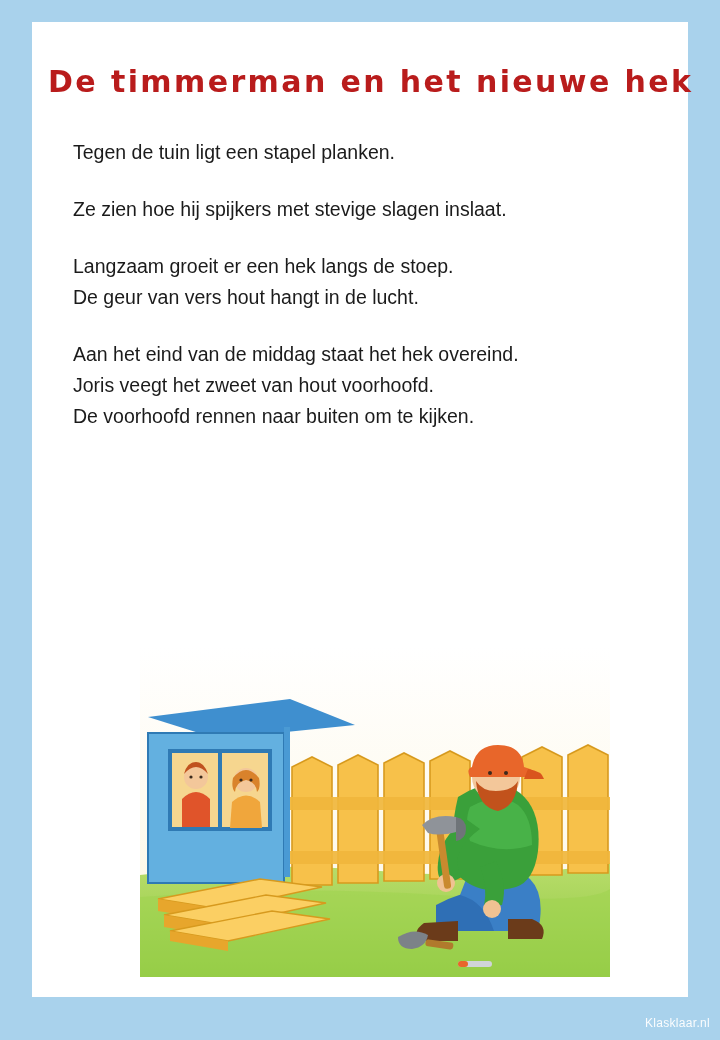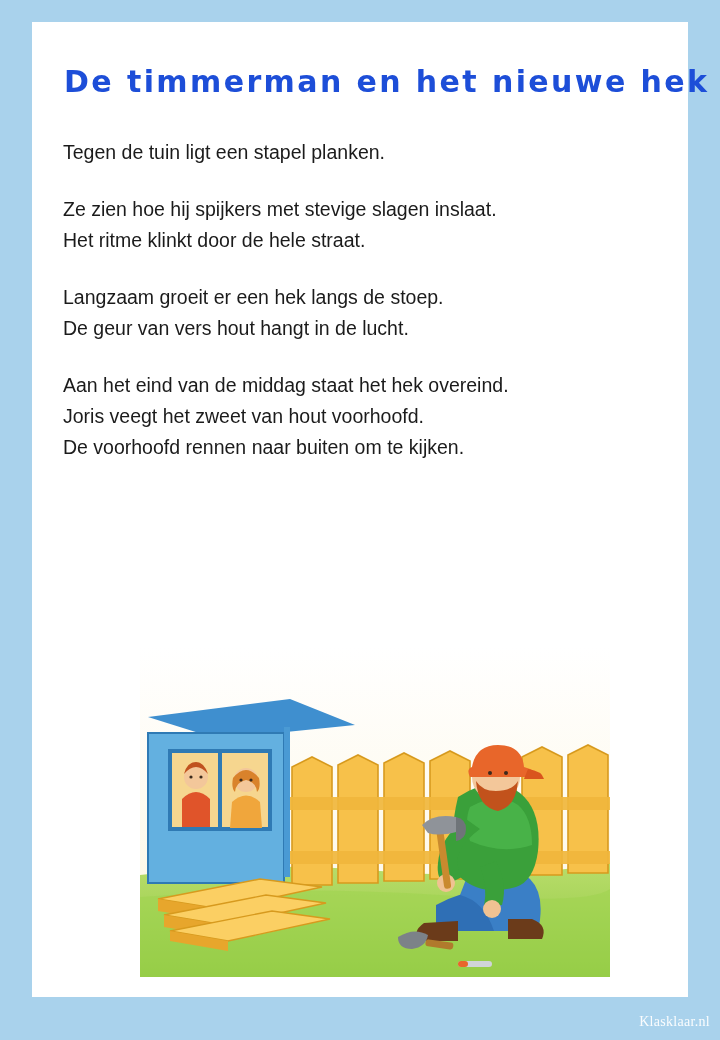--- a/index.html
+++ b/index.html
@@ -21,29 +21,29 @@
     width: 656px;
     height: 975px;
     background: #ffffff;
     box-sizing: border-box;
   }
   .title {
     font-family: "DejaVu Sans", sans-serif;
     font-size: 30px;
     font-weight: bold;
     letter-spacing: 2.4px;
-    color: #1d4ed8;
+    color: #b91c1c;
     text-align: center;
     margin: 42px 0 0 0;
-    padding: 0 32px;
+    padding: 0 16px;
     white-space: nowrap;
   }
   .poem {
     margin: 38px 0 0 0;
-    padding: 0 0 0 31px;
+    padding: 0 0 0 41px;
   }
   .stanza {
     margin-bottom: 26px;
   }
   .line {
     font-family: "Liberation Sans", sans-serif;
     font-size: 19.5px;
     line-height: 31px;
     color: #1b1b1b;
     white-space: nowrap;
@@ -55,43 +55,42 @@
     width: 470px;
     height: 330px;
   }
   .ill-svg {
     display: block;
   }
   .footer-badge {
     position: absolute;
     right: 10px;
     bottom: 10px;
-    font-family: Liberation Serif, serif;
-    font-size: 14px;
+    font-family: Liberation Sans, sans-serif;
+    font-size: 12px;
     color: #ffffff;
     letter-spacing: 0.3px;
     opacity: 0.95;
   }
 </style>
 </head>
 <body>
 
 <div class="page">
 
   <h1 class="title">De timmerman en het nieuwe hek</h1>
 
   <div class="poem">
 
     <div class="stanza">
       <div class="line">Tegen de tuin ligt een stapel planken.</div>
     </div>
 
     <div class="stanza">
       <div class="line">Ze zien hoe hij spijkers met stevige slagen inslaat.</div>
-      <div class="line">Het ritme klinkt door de hele straat.</div>
     </div>
 
     <div class="stanza">
       <div class="line">Langzaam groeit er een hek langs de stoep.</div>
       <div class="line">De geur van vers hout hangt in de lucht.</div>
     </div>
 
     <div class="stanza">
       <div class="line">Aan het eind van de middag staat het hek overeind.</div>
       <div class="line">Joris veegt het zweet van hout voorhoofd.</div>

